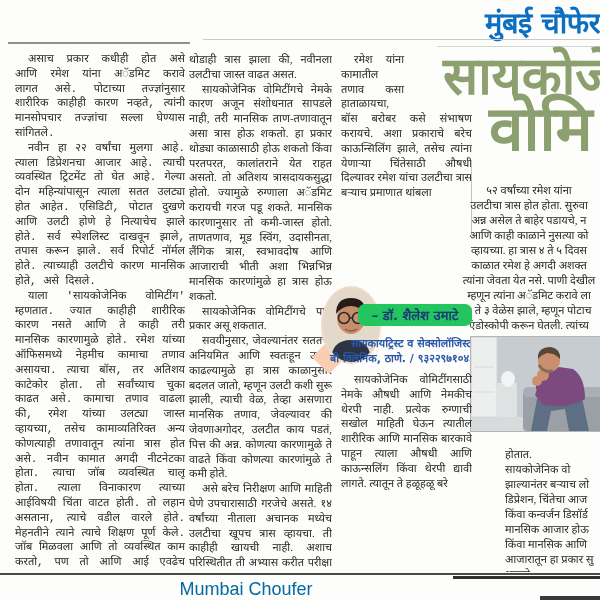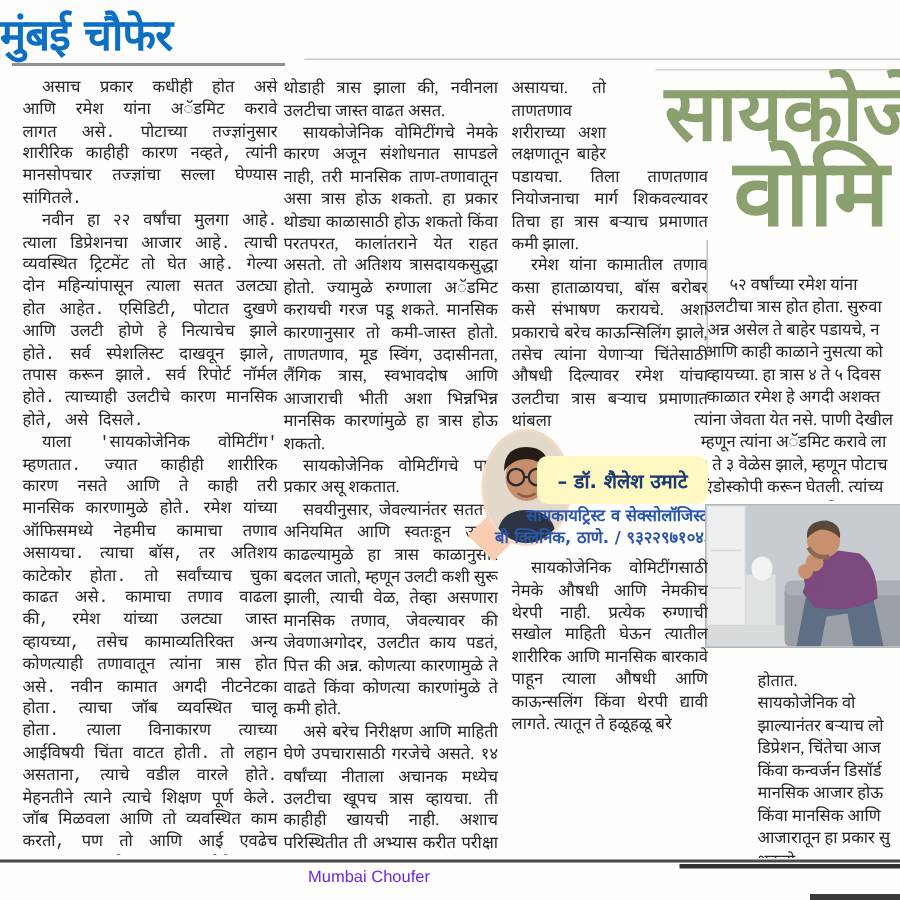--- a/index.html
+++ b/index.html
@@ -1,45 +1,45 @@
 <!DOCTYPE html>
 <html><head>
 <meta charset="utf-8">
 <style>
   html,body{margin:0;padding:0;background:#ffffff;}
   #page{position:relative;width:600px;height:600px;background:#fdfdfb;overflow:hidden;
         font-family:"Liberation Serif",serif;color:#262626;}
   .abs{position:absolute;}
   
-  .masthead{left:0;top:2px;width:600px;text-align:left;font-family:"DejaVu Sans",sans-serif;
+  .masthead{left:0;top:2px;width:600px;text-align:right;font-family:"DejaVu Sans",sans-serif;
             font-weight:bold;font-size:29px;color:#0c6fc4;letter-spacing:-0.5px;}
   .rule{background:#c9c9c9;}
   
   .col{font-size:11px;line-height:14.8px;text-align:justify;overflow:hidden;}
   .col p{margin:0;text-indent:13px;}
   .col p.noind{text-indent:0;}
   .prelines{white-space:pre-line;}
   .wrapSpacer{float:right;width:68px;height:58px;}
   
   .bigline{font-family:"DejaVu Sans",sans-serif;font-weight:bold;color:#8ca06f;white-space:nowrap;line-height:1;}
   .h1a{font-size:52px;}
   .h1b{font-size:62px;}
   
-  .bylineName{left:358px;top:304px;width:114px;height:32px;background:#fef9c3;border-radius:7px;
+  .bylineName{left:358px;top:304px;width:114px;height:22px;background:#22c55e;border-radius:7px;
               display:flex;align-items:center;justify-content:center;font-family:"DejaVu Sans",sans-serif;
               font-weight:bold;font-size:13px;color:#1b3a75;white-space:nowrap;}
   .bySub{font-family:"DejaVu Sans",sans-serif;font-weight:bold;color:#2b57a8;text-align:right;white-space:nowrap;}
   .diamond{left:317px;top:345px;width:24px;height:24px;background:#f8cdb2;transform:rotate(45deg);}
   .headshot{left:321px;top:286px;width:56px;height:74px;border-radius:50%;overflow:hidden;
             border:2px solid #f3d9c6;background:#e3d9cb;}
   
   .photoFrame{left:470px;top:336px;width:135px;height:94px;border:1px solid #b5b5b5;overflow:hidden;background:#c8cdd1;}
   
   .footer{left:0;top:579px;width:492px;text-align:center;font-family:"Liberation Sans",sans-serif;
-          font-size:11px;color:#6d28d9;}
+          font-size:18px;color:#0369a1;}
 </style>
 </head>
 <body>
 
 <div id="page">
 
   <div class="abs masthead">मुंबई चौफेर</div>
   <div class="abs rule" style="left:8px;top:42px;width:182px;height:2px;background:#8f8f8f;"></div>
   <div class="abs rule" style="left:203px;top:39px;width:397px;height:1px;"></div>
   <div class="abs rule" style="left:437px;top:46px;width:163px;height:1px;background:#d4d4d4;"></div>
@@ -58,21 +58,20 @@
   <div class="abs col" style="left:189px;top:52px;width:143px;height:518px;">
     <p class="noind">थोडाही त्रास झाला की, नवीनला उलटीचा जास्त वाढत असत.</p>
     <p>सायकोजेनिक वोमिटींगचे नेमके कारण अजून संशोधनात सापडले नाही, तरी मानसिक ताण-तणावातून असा त्रास होऊ शकतो. हा प्रकार थोड्या काळासाठी होऊ शकतो किंवा परतपरत, कालांतराने येत राहत असतो. तो अतिशय त्रासदायकसुद्धा होतो. ज्यामुळे रुग्णाला अॅडमिट करायची गरज पडू शकते. मानसिक कारणानुसार तो कमी-जास्त होतो. ताणतणाव, मूड स्विंग, उदासीनता, लैंगिक त्रास, स्वभावदोष आणि आजाराची भीती अशा भिन्नभिन्न मानसिक कारणांमुळे हा त्रास होऊ शकतो.</p>
     <p>सायकोजेनिक वोमिटींगचे पाच प्रकार असू शकतात.</p>
     <p>सवयीनुसार, जेवल्यानंतर सततचा अनियमित आणि स्वतःहून उलटी काढल्यामुळे हा त्रास काळानुसार बदलत जातो, म्हणून उलटी कशी सुरू झाली, त्याची वेळ, तेव्हा असणारा मानसिक तणाव, जेवल्यावर की जेवणाअगोदर, उलटीत काय पडतं, पित्त की अन्न. कोणत्या कारणामुळे ते वाढते किंवा कोणत्या कारणांमुळे ते कमी होते.</p>
     <p>असे बरेच निरीक्षण आणि माहिती घेणे उपचारासाठी गरजेचे असते. १४ वर्षांच्या नीताला अचानक मध्येच उलटीचा खूपच त्रास व्हायचा. ती काहीही खायची नाही. अशाच परिस्थितीत ती अभ्यास करीत परीक्षा द्यायची. परीक्षा झाल्यानंतर तिची उलटी जादू झाल्यासारखी कमी व्हायची. नीताला परीक्षेचा खूपच तणाव</p>
   </div>
 
   <div class="abs col" style="left:341px;top:52px;width:131px;height:276px;">
     <div class="wrapSpacer"></div>
-    <p class="noind">असायचा. तो ताणतणाव शरीराच्या अशा लक्षणातून बाहेर पडायचा. तिला ताणतणाव नियोजनाचा मार्ग शिकवल्यावर तिचा हा त्रास बऱ्याच प्रमाणात कमी झाला.</p>
     <p>रमेश यांना कामातील तणाव कसा हाताळायचा, बॉस बरोबर कसे संभाषण करायचे. अशा प्रकाराचे बरेच काऊन्सिलिंग झाले, तसेच त्यांना येणाऱ्या चिंतेसाठी औषधी दिल्यावर रमेश यांचा उलटीचा त्रास बऱ्याच प्रमाणात थांबला</p>
   </div>
 
   <div class="abs rule" style="left:471px;top:160px;width:1px;height:75px;background:#c2c2c2;"></div>
 
   <div class="abs col prelines" style="left:440px;top:168px;width:178px;height:166px;text-align:center;line-height:15px;">
     <p class="noind">५२ वर्षांच्या रमेश यांना
 उलटीचा त्रास होत होता. सुरुवा
 अन्न असेल ते बाहेर पडायचे, न
 आणि काही काळाने नुसत्या को

